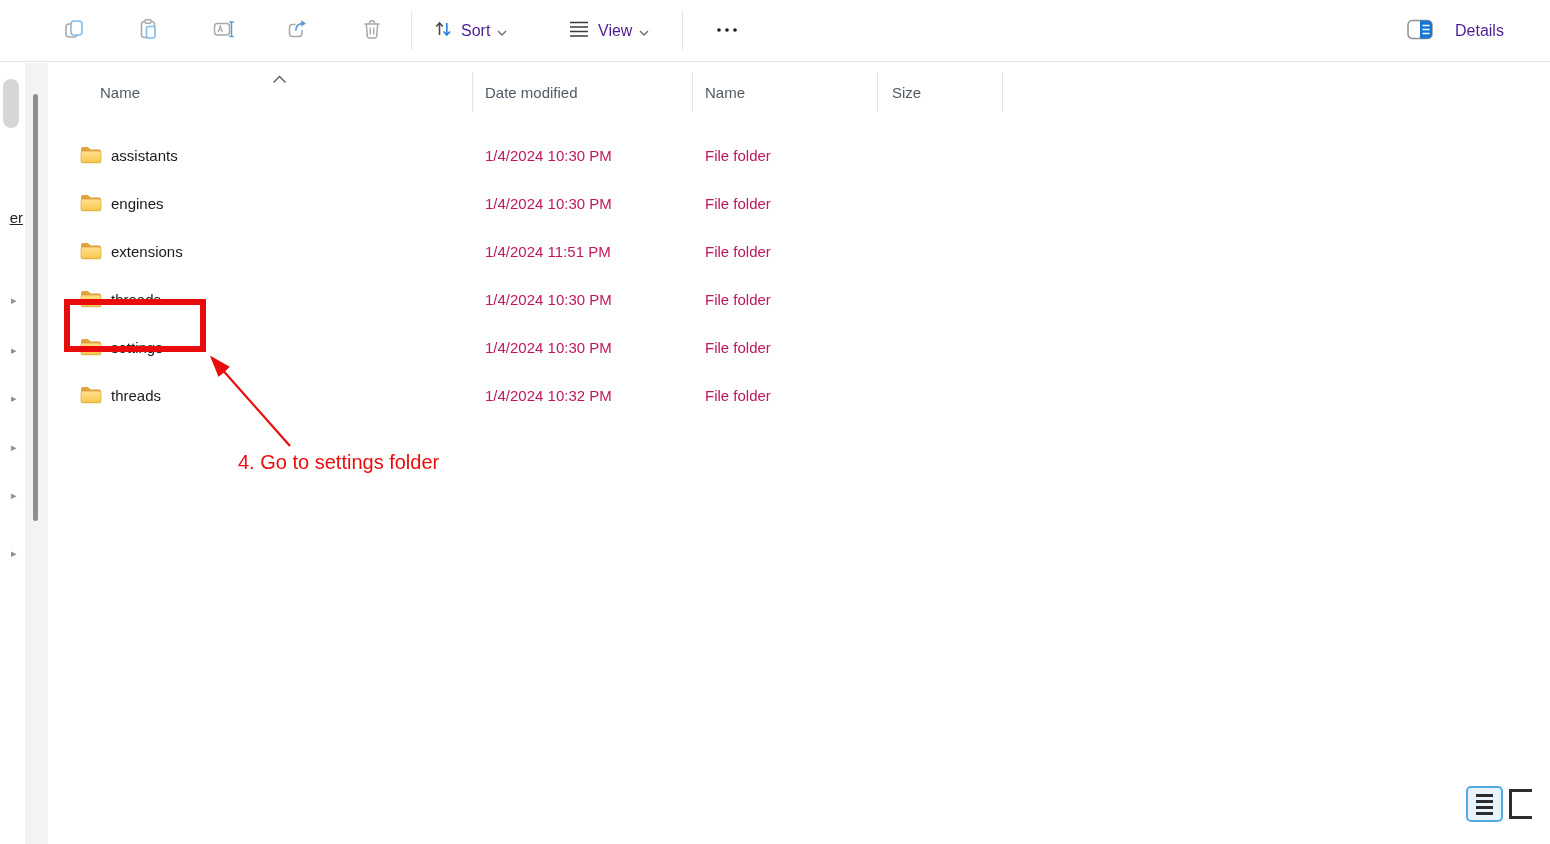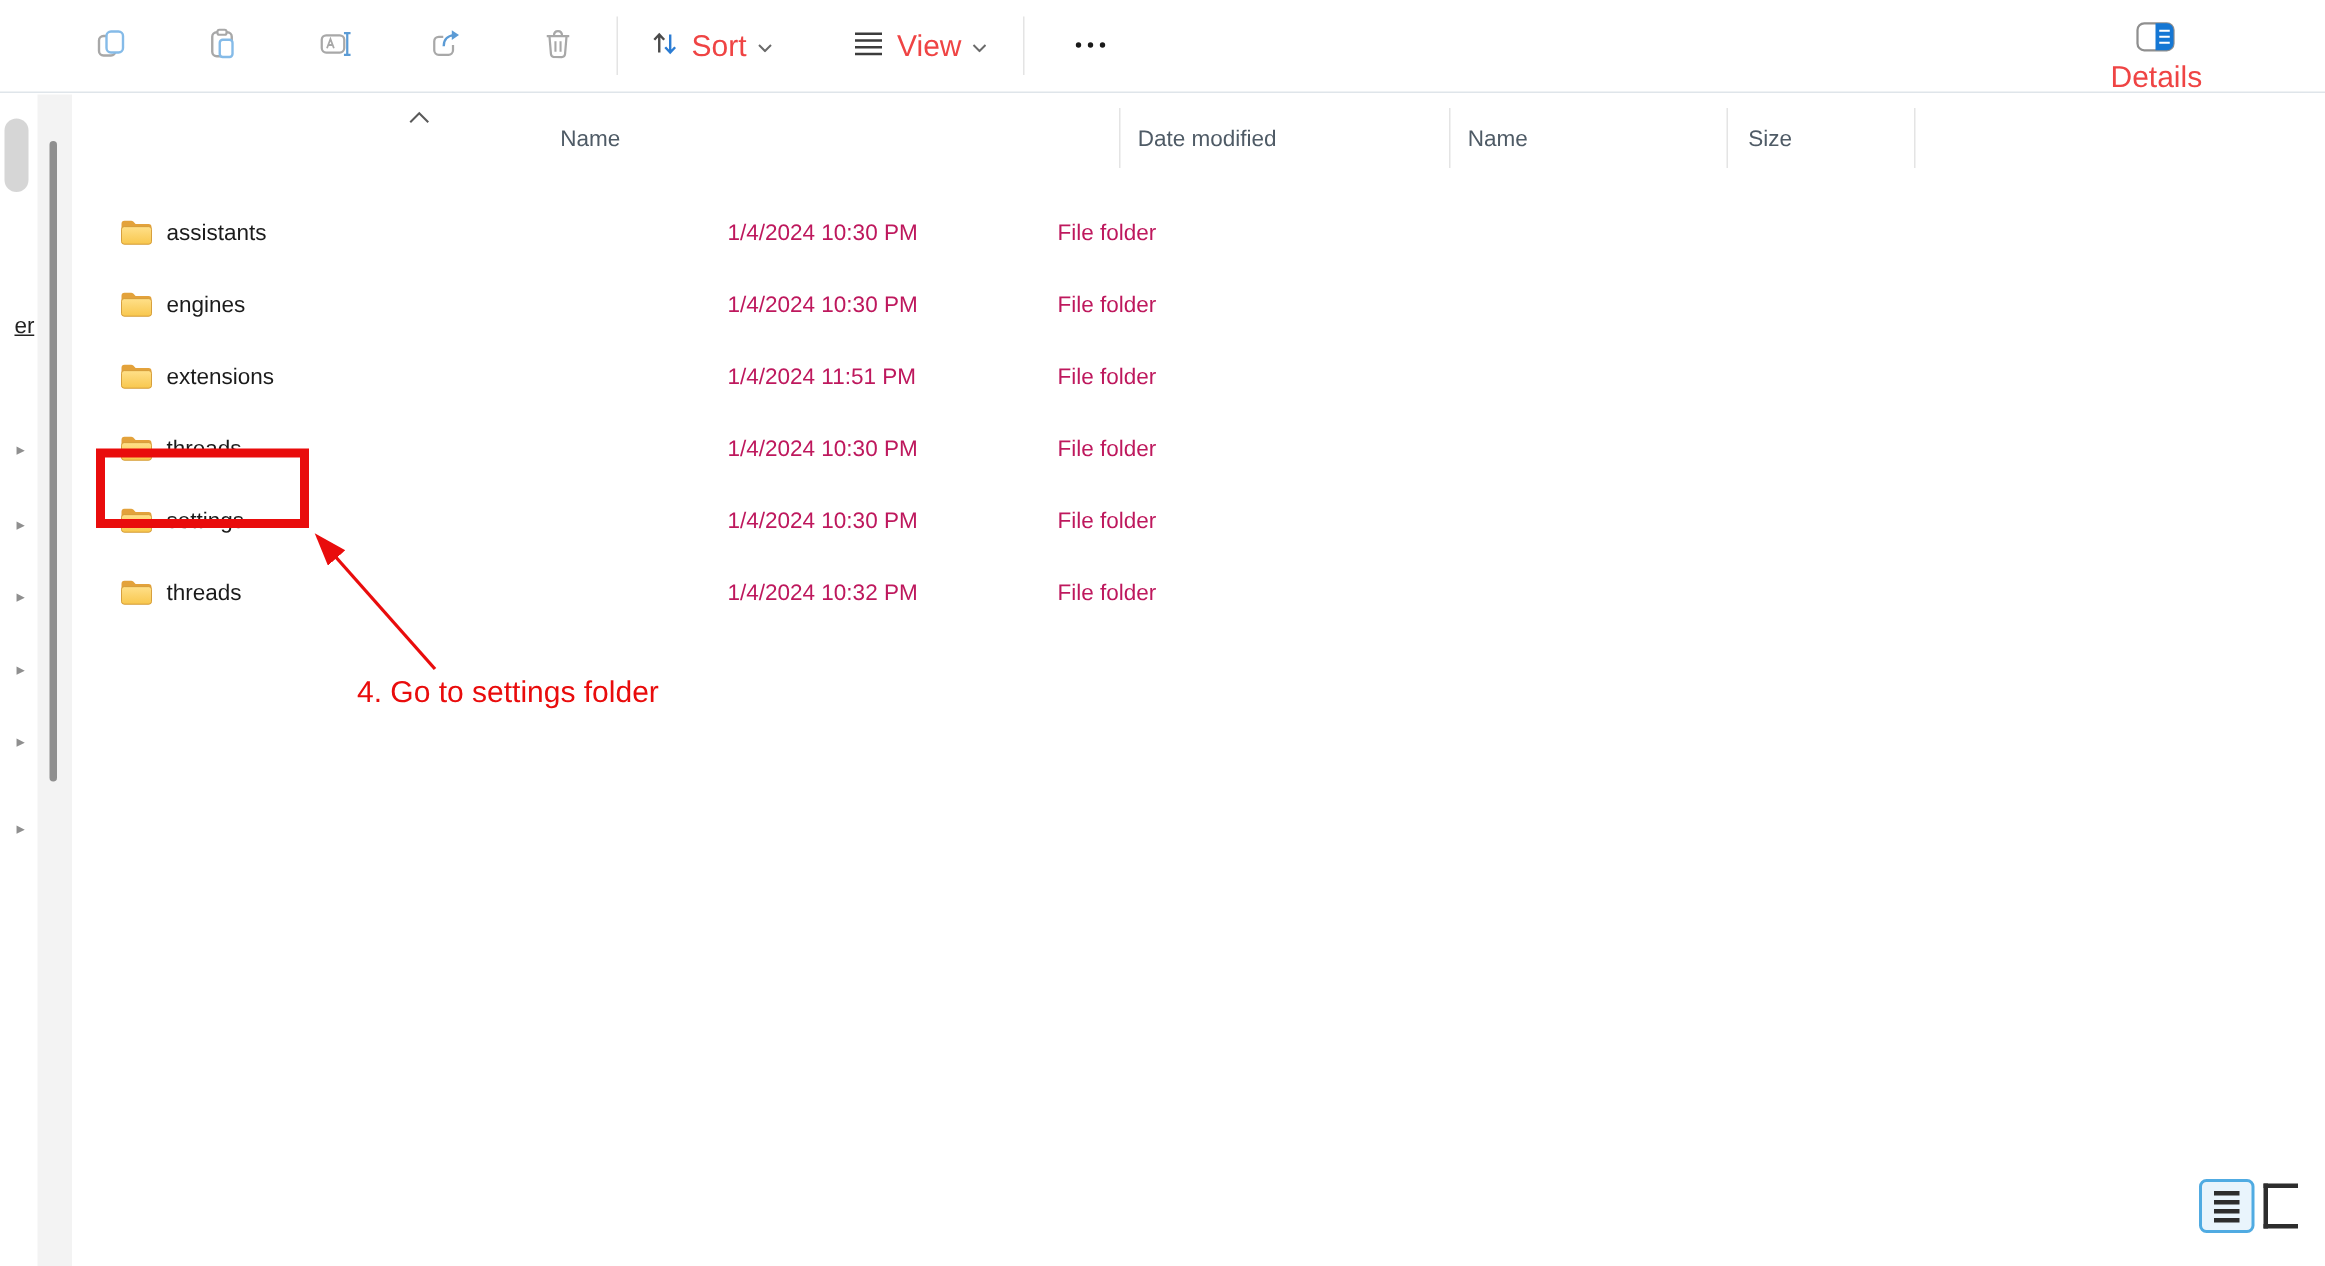--- a/index.html
+++ b/index.html
@@ -7,38 +7,38 @@
               font-family:"Liberation Sans","DejaVu Sans",sans-serif; }
 
   
   .toolbar { position:absolute; left:0; top:0; width:1550px; height:62px;
              background:#ffffff; border-bottom:1px solid #dfe5ea; }
   .tb-btn { position:absolute; top:15px; width:32px; height:32px; border-radius:4px;
             display:flex; align-items:center; justify-content:center; cursor:default; }
   .tb-sep { position:absolute; top:11px; width:1px; height:39px; background:#e4e4e4; }
   .tb-group { position:absolute; top:14px; height:34px; display:flex; align-items:center;
               gap:7px; border-radius:4px; padding:0 4px; }
-  .tb-label { font-size:20px; color:#ef4444; }
+  .tb-label { font-size:16px; color:#4c1d95; }
   .details-toggle { position:absolute; top:14px; height:34px; display:flex;
-                    align-items:center; gap:1px;flex-direction:column; }
+                    align-items:center; gap:21px; }
 
   
   .nav-track { position:absolute; left:25px; top:63px; width:23px; height:781px; background:#f3f3f3; }
   .nav-pill  { position:absolute; left:3px; top:79px; width:16px; height:49px;
                background:#d6d6d6; border-radius:8px; }
   .nav-scrollbar { position:absolute; left:33px; top:94px; width:5px; height:427px;
                    background:#8f8f8f; border-radius:3px; }
   .nav-chevron { position:absolute; left:11px; width:14px; height:14px;
                  color:#8f8f8f; font-size:11px; line-height:14px; }
   .nav-clip { position:absolute; left:2px; top:209px; width:21px; height:20px;
               overflow:hidden; direction:rtl; font-size:15px; color:#222;text-decoration:underline; }
 
   
   .list { position:absolute; left:50px; top:68px; width:1500px; }
-  .hdr-row { position:relative; display:flex; height:48px; align-items:center;justify-content:center; }
+  .hdr-row { position:relative; display:flex; height:48px; align-items:center; }
   .hdr-cell { height:40px; display:flex; align-items:center; font-size:15px;
               color:#4f5b66; border-right:1px solid #e4e4e4; }
   .hc-name { width:423px; padding-left:50px; }
   .hc-date { width:220px; padding-left:12px; }
   .hc-type { width:185px; padding-left:12px; }
   .hc-size { width:125px; padding-left:14px; }
   .sort-caret { position:absolute; left:222px; top:2px; }
 
   .row { display:flex; height:48px; align-items:flex-end; font-size:15px; color:#1b1b1b; }
   .cell-name { width:423px; display:flex; align-items:center; padding-left:30px; }

